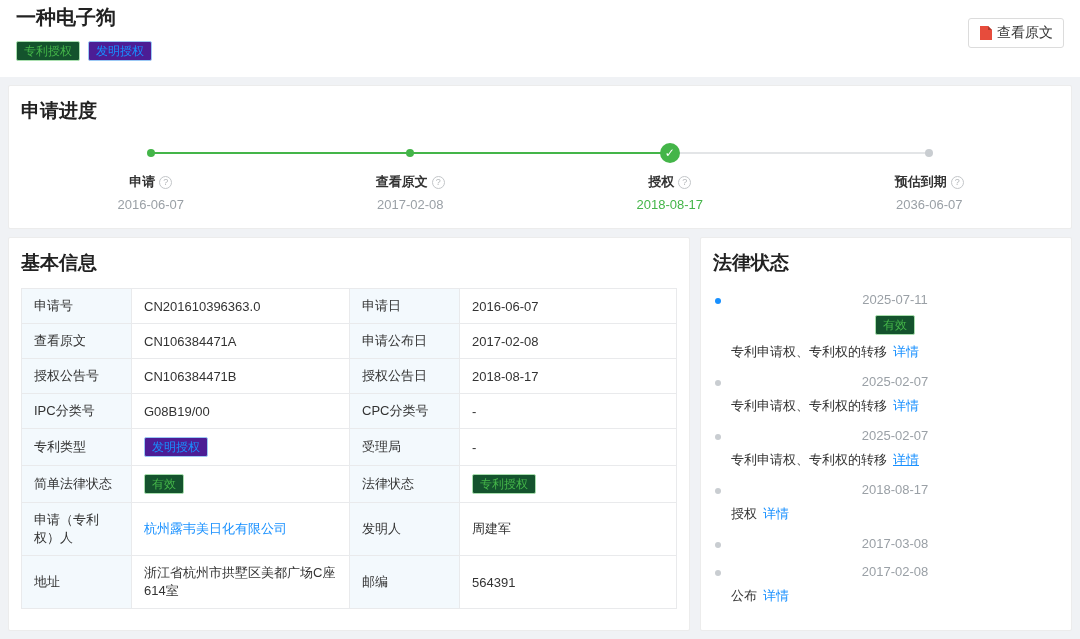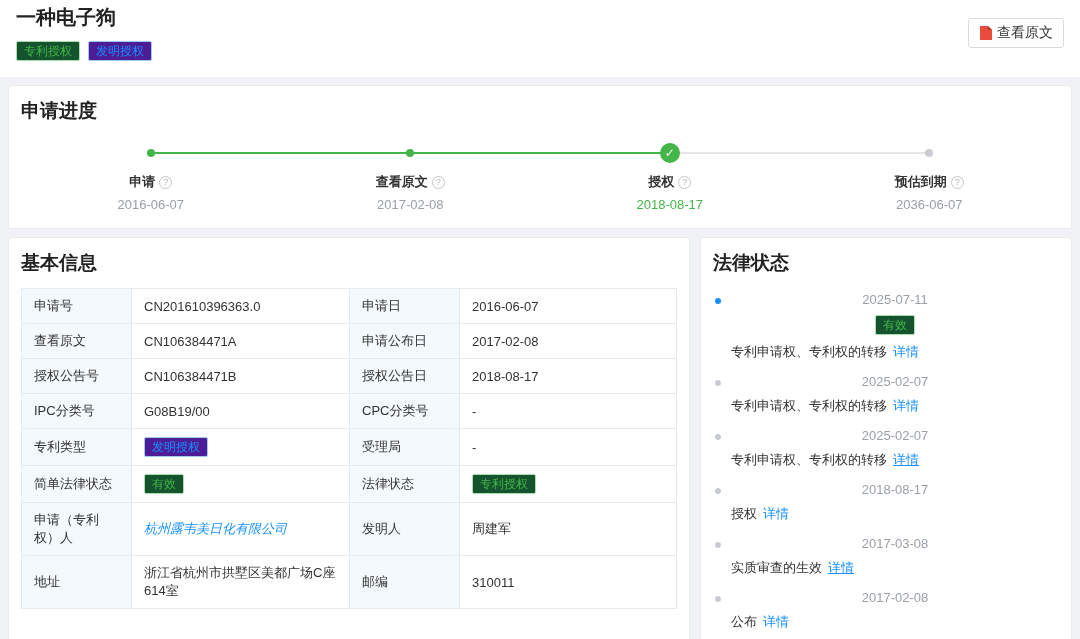--- a/index.html
+++ b/index.html
@@ -64,21 +64,21 @@
   }
 
   
   .basic-table { width:100%; border-collapse:collapse; margin-top:12px; font-size:13px; table-layout:fixed; }
   .basic-table th, .basic-table td {
     border:1px solid #e9eaec; padding:8px 12px; text-align:left;
     font-weight:normal; vertical-align:middle; word-break:break-all;
   }
   .basic-table th { background:#f3f9fd; width:110px; color:#333; }
   .basic-table td.first-val { width:218px; }
-  a.link { color:var(--blue); text-decoration:none;font-style:italic; }
+  a.link { color:var(--blue); text-decoration:none; }
 
   
   .legal-list { list-style:none; margin-top:16px; }
   .legal-item { position:relative; padding:0 0 13px 18px; }
   .legal-item .bullet {
     position:absolute; left:2px; top:6px; width:6px; height:6px;
     border-radius:50%; background:#c9cdd1;
   }
   .legal-item.active .bullet { background:var(--blue); }
   .legal-date { font-size:13px; color:#9aa0a6; display:flex; align-items:center; gap:8px;flex-direction:column; }
@@ -188,21 +188,21 @@
           <tr>
             <th>申请（专利权）人</th>
             <td class="first-val"><a class="link" href="#">杭州露韦美日化有限公司</a></td>
             <th>发明人</th>
             <td>周建军</td>
           </tr>
           <tr>
             <th>地址</th>
             <td class="first-val">浙江省杭州市拱墅区美都广场C座614室</td>
             <th>邮编</th>
-            <td>310011</td>
+            <td>564391</td>
           </tr>
         </tbody>
       </table>
   </section>
 
   <section class="card legal-card">
     <h2>法律状态</h2>
     <ul class="legal-list">
         <li class="legal-item active">
           <span class="bullet"></span>
@@ -231,21 +231,20 @@
           <div class="legal-date">
             <span>2018-08-17</span>
           </div>
           <div class="legal-text"><span>授权</span><a class="detail-link" href="#">详情</a></div>
         </li>
         <li class="legal-item">
           <span class="bullet"></span>
           <div class="legal-date">
             <span>2017-03-08</span>
           </div>
-          <div class="legal-text"><span>实质审查的生效</span><a class="detail-link underline" href="#">详情</a></div>
         </li>
         <li class="legal-item">
           <span class="bullet"></span>
           <div class="legal-date">
             <span>2017-02-08</span>
           </div>
           <div class="legal-text"><span>公布</span><a class="detail-link" href="#">详情</a></div>
         </li>
       </ul>
   </section>

